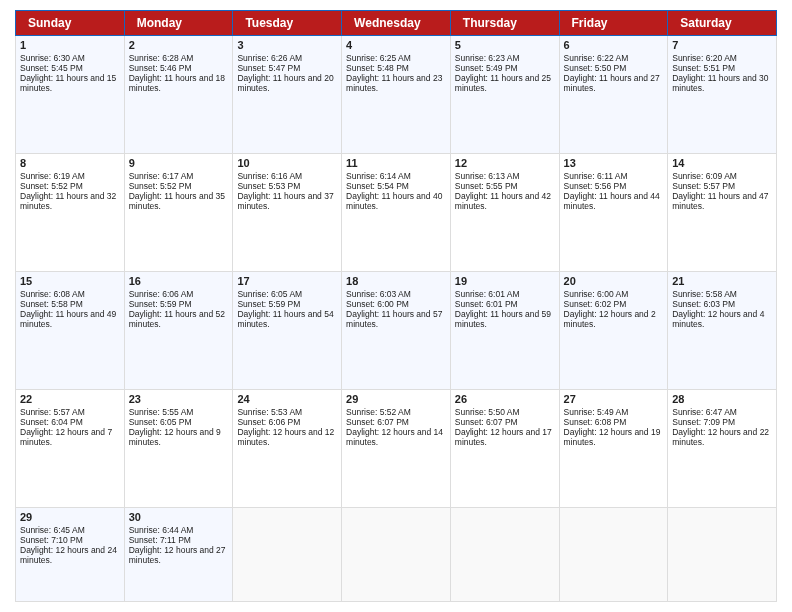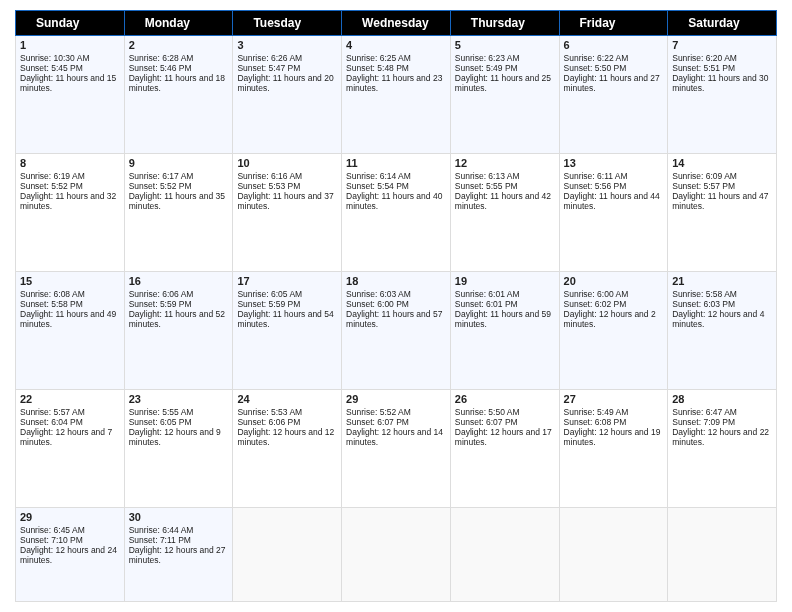--- a/index.html
+++ b/index.html
@@ -45,25 +45,25 @@
       border: 1px solid #ccc;
       border-collapse: collapse;
       width: 100%;
     }
     table {
       width: 100%;
       border-collapse: collapse;
       table-layout: fixed;
     }
     thead th {
-      background: #000000;
+      background: #b91c1c;
       color: #fff;
       font-size: 12px;
       font-weight: bold;
-      padding: 5px 20px;
+      padding: 5px 12px;
       text-align: left;
       border: 1px solid #1565c0;
     }
     tbody td {
       vertical-align: top;
       padding: 3px 4px;
       font-size: 8.5px;
       color: #222;
       border: 1px solid #ddd;
       height: 88px;
@@ -104,21 +104,21 @@
         <th>Thursday</th>
         <th>Friday</th>
         <th>Saturday</th>
       </tr>
     </thead>
     <tbody id="calendar-body">
 
       <tr>
         <td>
           <span class="day-num">1</span>
-          <span>Sunrise: </span><span>10:30 AM</span><br>
+          <span>Sunrise: </span><span>6:30 AM</span><br>
           <span>Sunset: </span><span>5:45 PM</span><br>
           <span>Daylight: </span><span>11 hours and 15 minutes.</span>
         </td>
         <td>
           <span class="day-num">2</span>
           <span>Sunrise: </span><span>6:28 AM</span><br>
           <span>Sunset: </span><span>5:46 PM</span><br>
           <span>Daylight: </span><span>11 hours and 18 minutes.</span>
         </td>
         <td>

